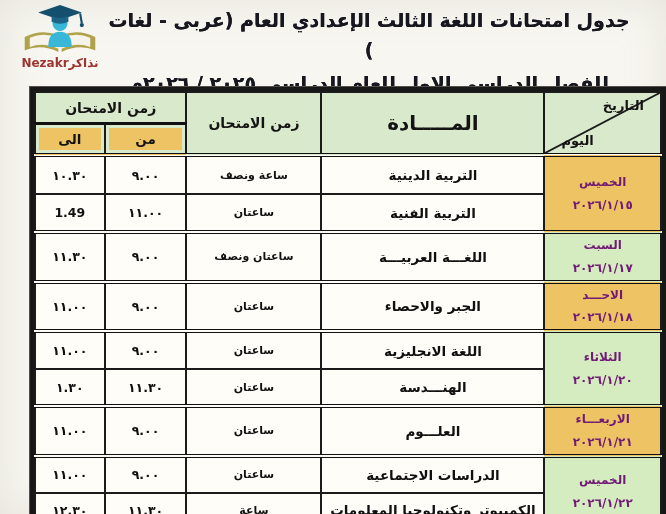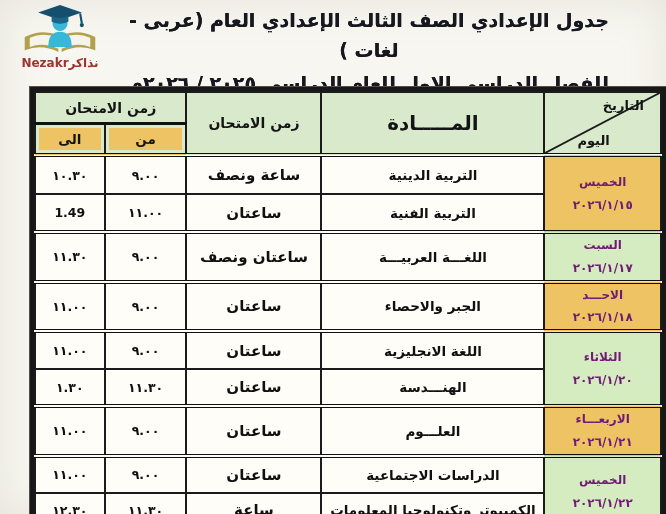--- a/index.html
+++ b/index.html
@@ -47,25 +47,25 @@
   .hdr { background:#d9e9cb; font-weight:bold; color:#141414; font-size:14px; }
   .hdr-subject { font-size:20px; letter-spacing:.5px; }
   .sub-hdr {
     background:#eec364; font-weight:bold; font-size:13.5px; color:#15150f;
     box-shadow:inset 0 0 0 3px #d9e9cb;
   }
   .diag-cell { position:relative; background:#d9e9cb; padding:0; }
   .diag-cell svg { position:absolute; inset:0; width:100%; height:100%; }
   .diag-date, .diag-day { position:absolute; font-weight:bold; font-size:13px; color:#141414; }
   .diag-date { top:5px; right:16px; }
-  .diag-day  { bottom:5px; left:32px; }
+  .diag-day  { bottom:5px; left:16px; }
 
   .cell-white { background:#fefdf8; }
   .subject  { font-weight:bold; font-size:13.5px; color:#101010; }
-  .duration { font-weight:bold; font-size:15px; color:#101010; }
+  .duration { font-weight:bold; font-size:11px; color:#101010; }
   .time     { font-weight:bold; font-size:12.5px; color:#101010; }
 
   .day-cell { font-weight:bold; font-size:12px; color:#701a75; line-height:1.9; }
   .day-cell.orange { background:#eec364; }
   .day-cell.green  { background:#d5ecc1; }
   .day-name, .day-date { display:block; }
 
   tr.group-start td { border-top:4px double #111; }
   tr.hdr-row th { border-bottom:3px solid #111; }
 </style>
@@ -87,21 +87,21 @@
 
       <polygon points="50,2 76,11 50,20 24,11" fill="#14506e"></polygon>
       <path d="M40 15 L40 22 Q50 27 60 22 L60 15 Q50 20 40 15 Z" fill="#1d6487"></path>
       <line x1="74" y1="12" x2="76" y2="24" stroke="#14506e" stroke-width="2.5"></line>
       <circle cx="76" cy="26" r="2.5" fill="#14506e"></circle>
     </svg>
     <div class="logo-text" dir="rtl">نذاكرNezakr</div>
   </div>
 
   <div class="titles">
-    <div class="title-line1">جدول الإعدادي الصف الثالث الإعدادي العام (عربى - لغات )</div>
+    <div class="title-line1">جدول امتحانات اللغة الثالث الإعدادي العام (عربى - لغات )</div>
     <div class="title-line2">للفصل الدراسي الاول للعام الدراسى ٢٠٢٥ / ٢٠٢٦م</div>
   </div>
 
   <div class="frame">
     <table class="sched">
       <colgroup>
         <col class="col-day">
           <col class="col-subject">
           <col class="col-duration">
           <col class="col-from">

